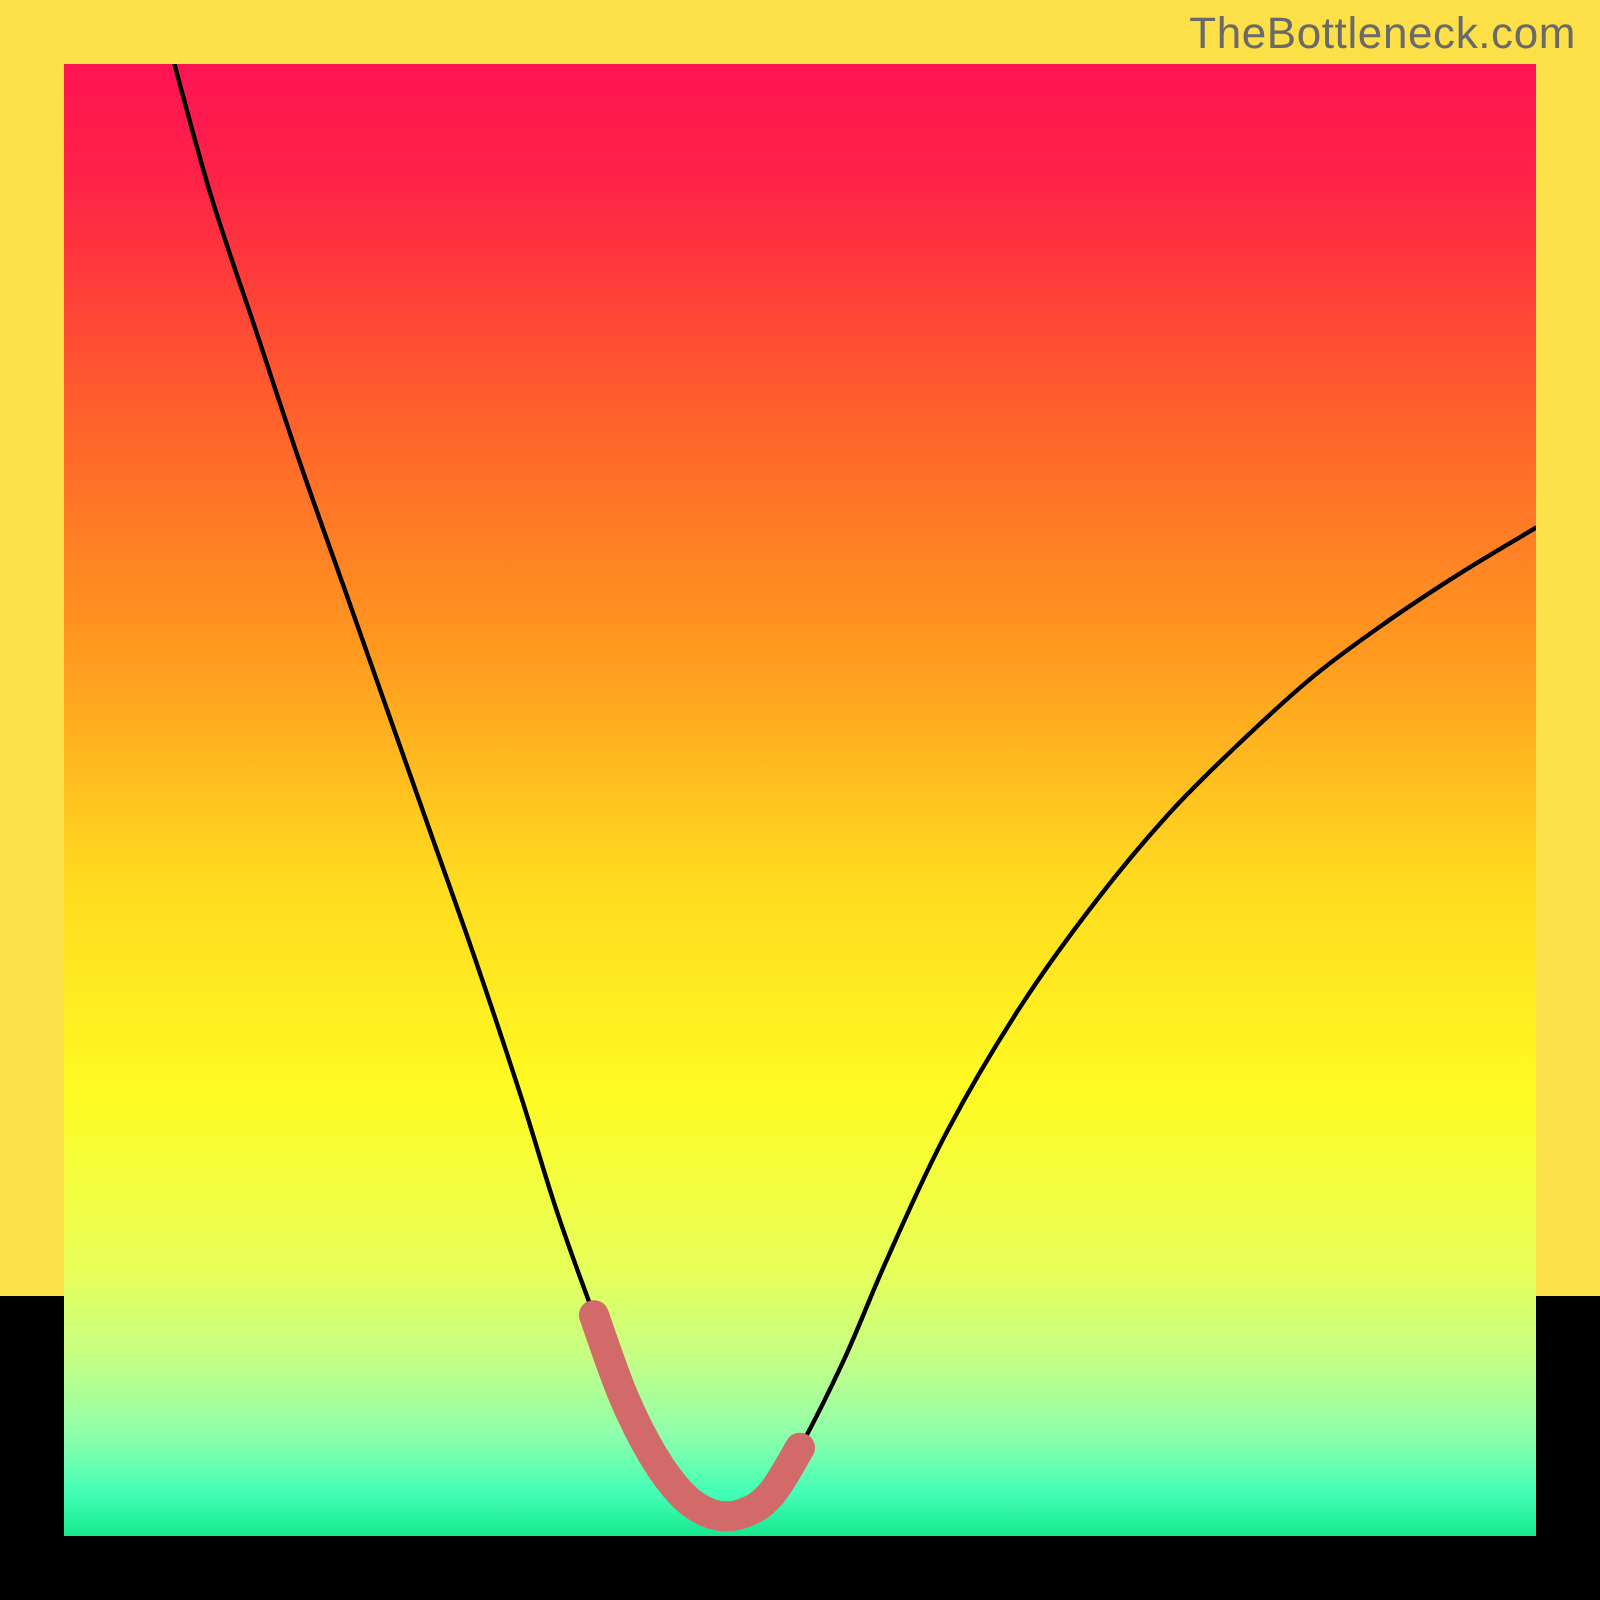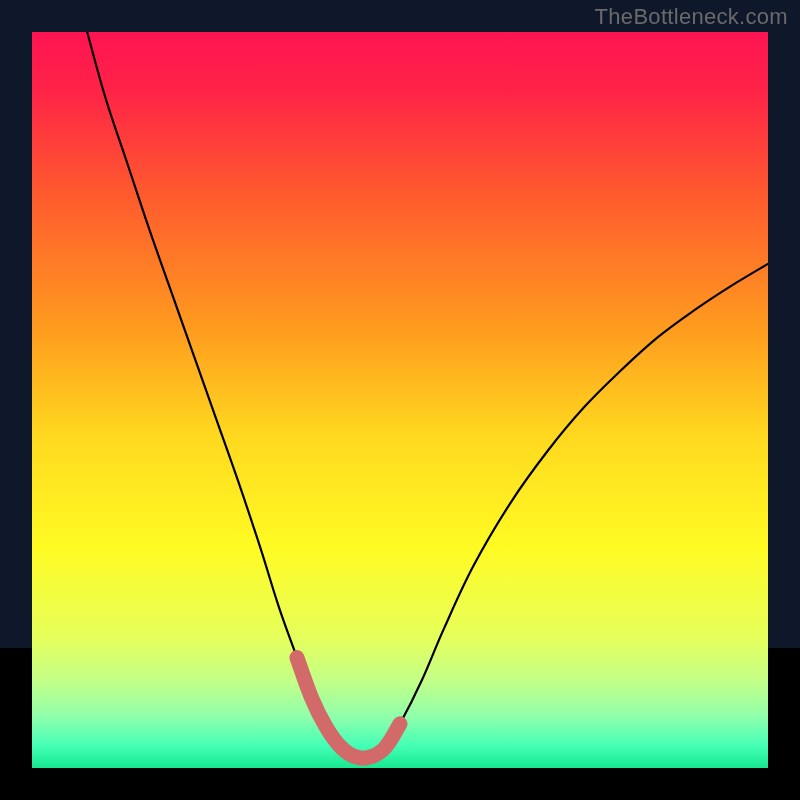--- a/index.html
+++ b/index.html
@@ -8,21 +8,21 @@
     width: 800px;
     height: 800px;
     background: #000;
     overflow: hidden;
     font-family: Arial, Helvetica, sans-serif;
   }
   .frame {
     position: relative;
     width: 800px;
     height: 648px;
-    background: #0f172a;
+    background: #fde047;
   }
   .watermark {
     position: absolute;
     top: 4px;
     right: 12px;
     color: #6a6a6a;
     font-size: 22px;
     font-weight: 500;
     letter-spacing: 0.3px;
     z-index: 10;

